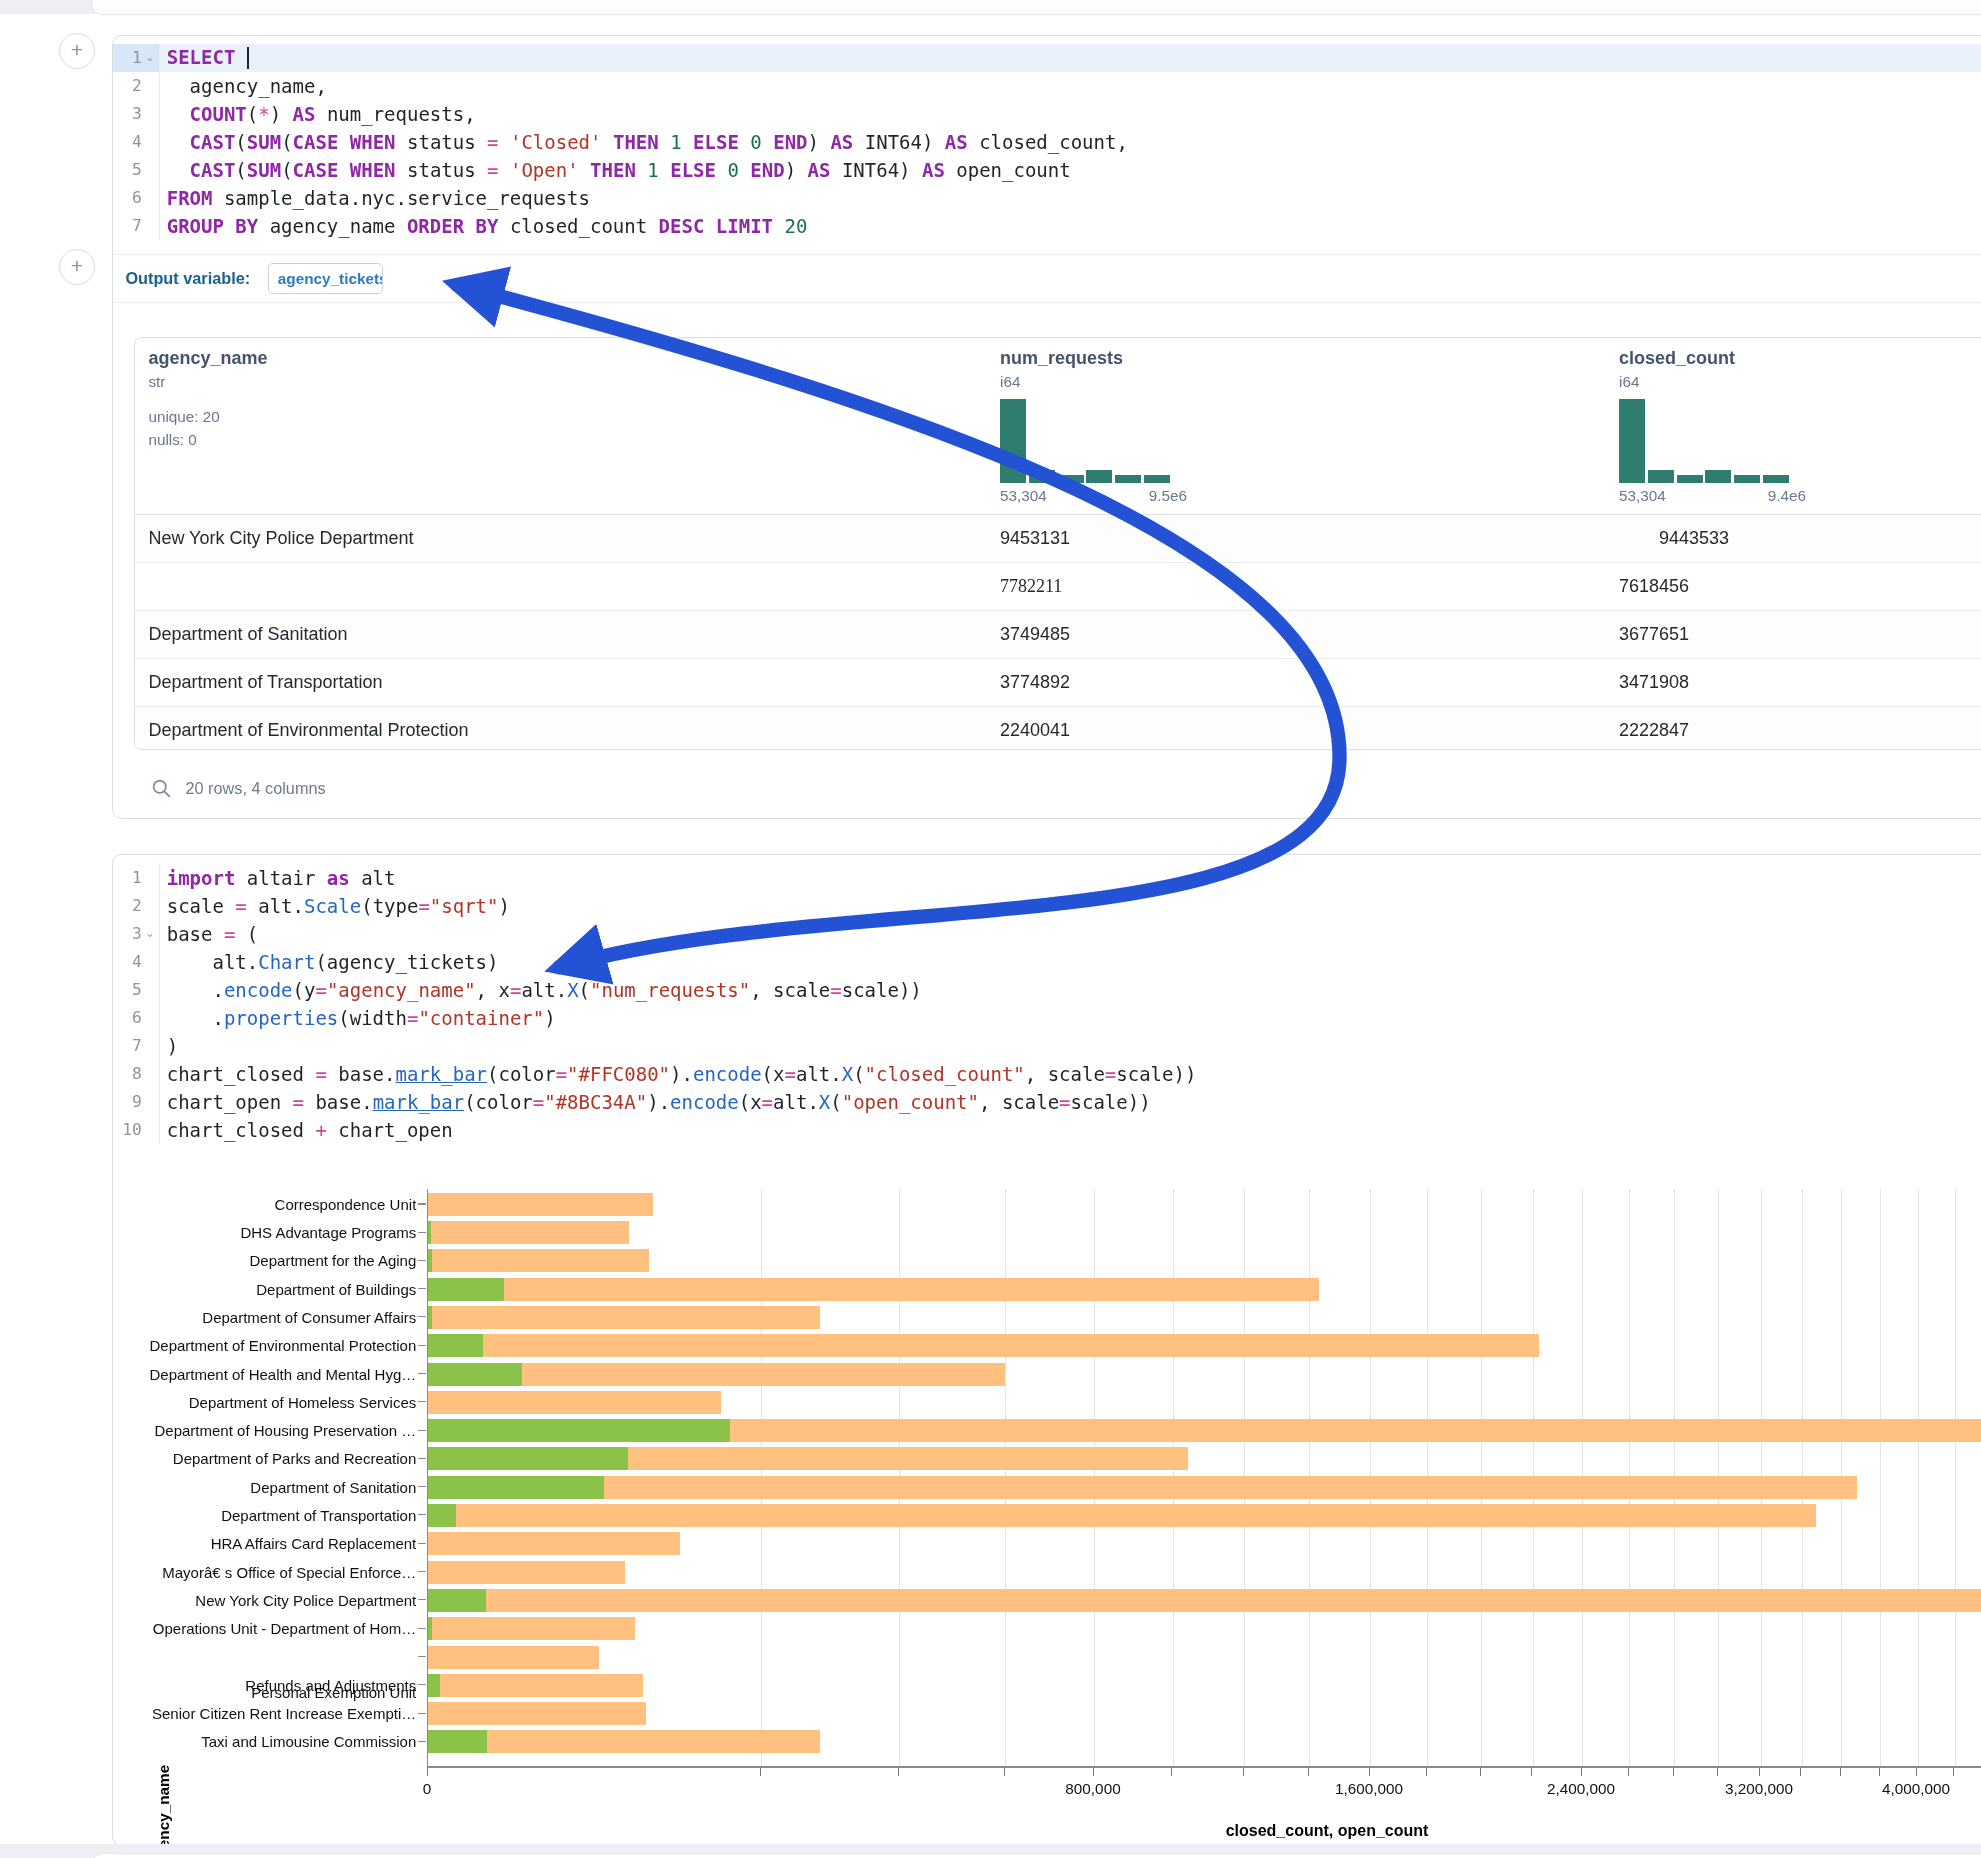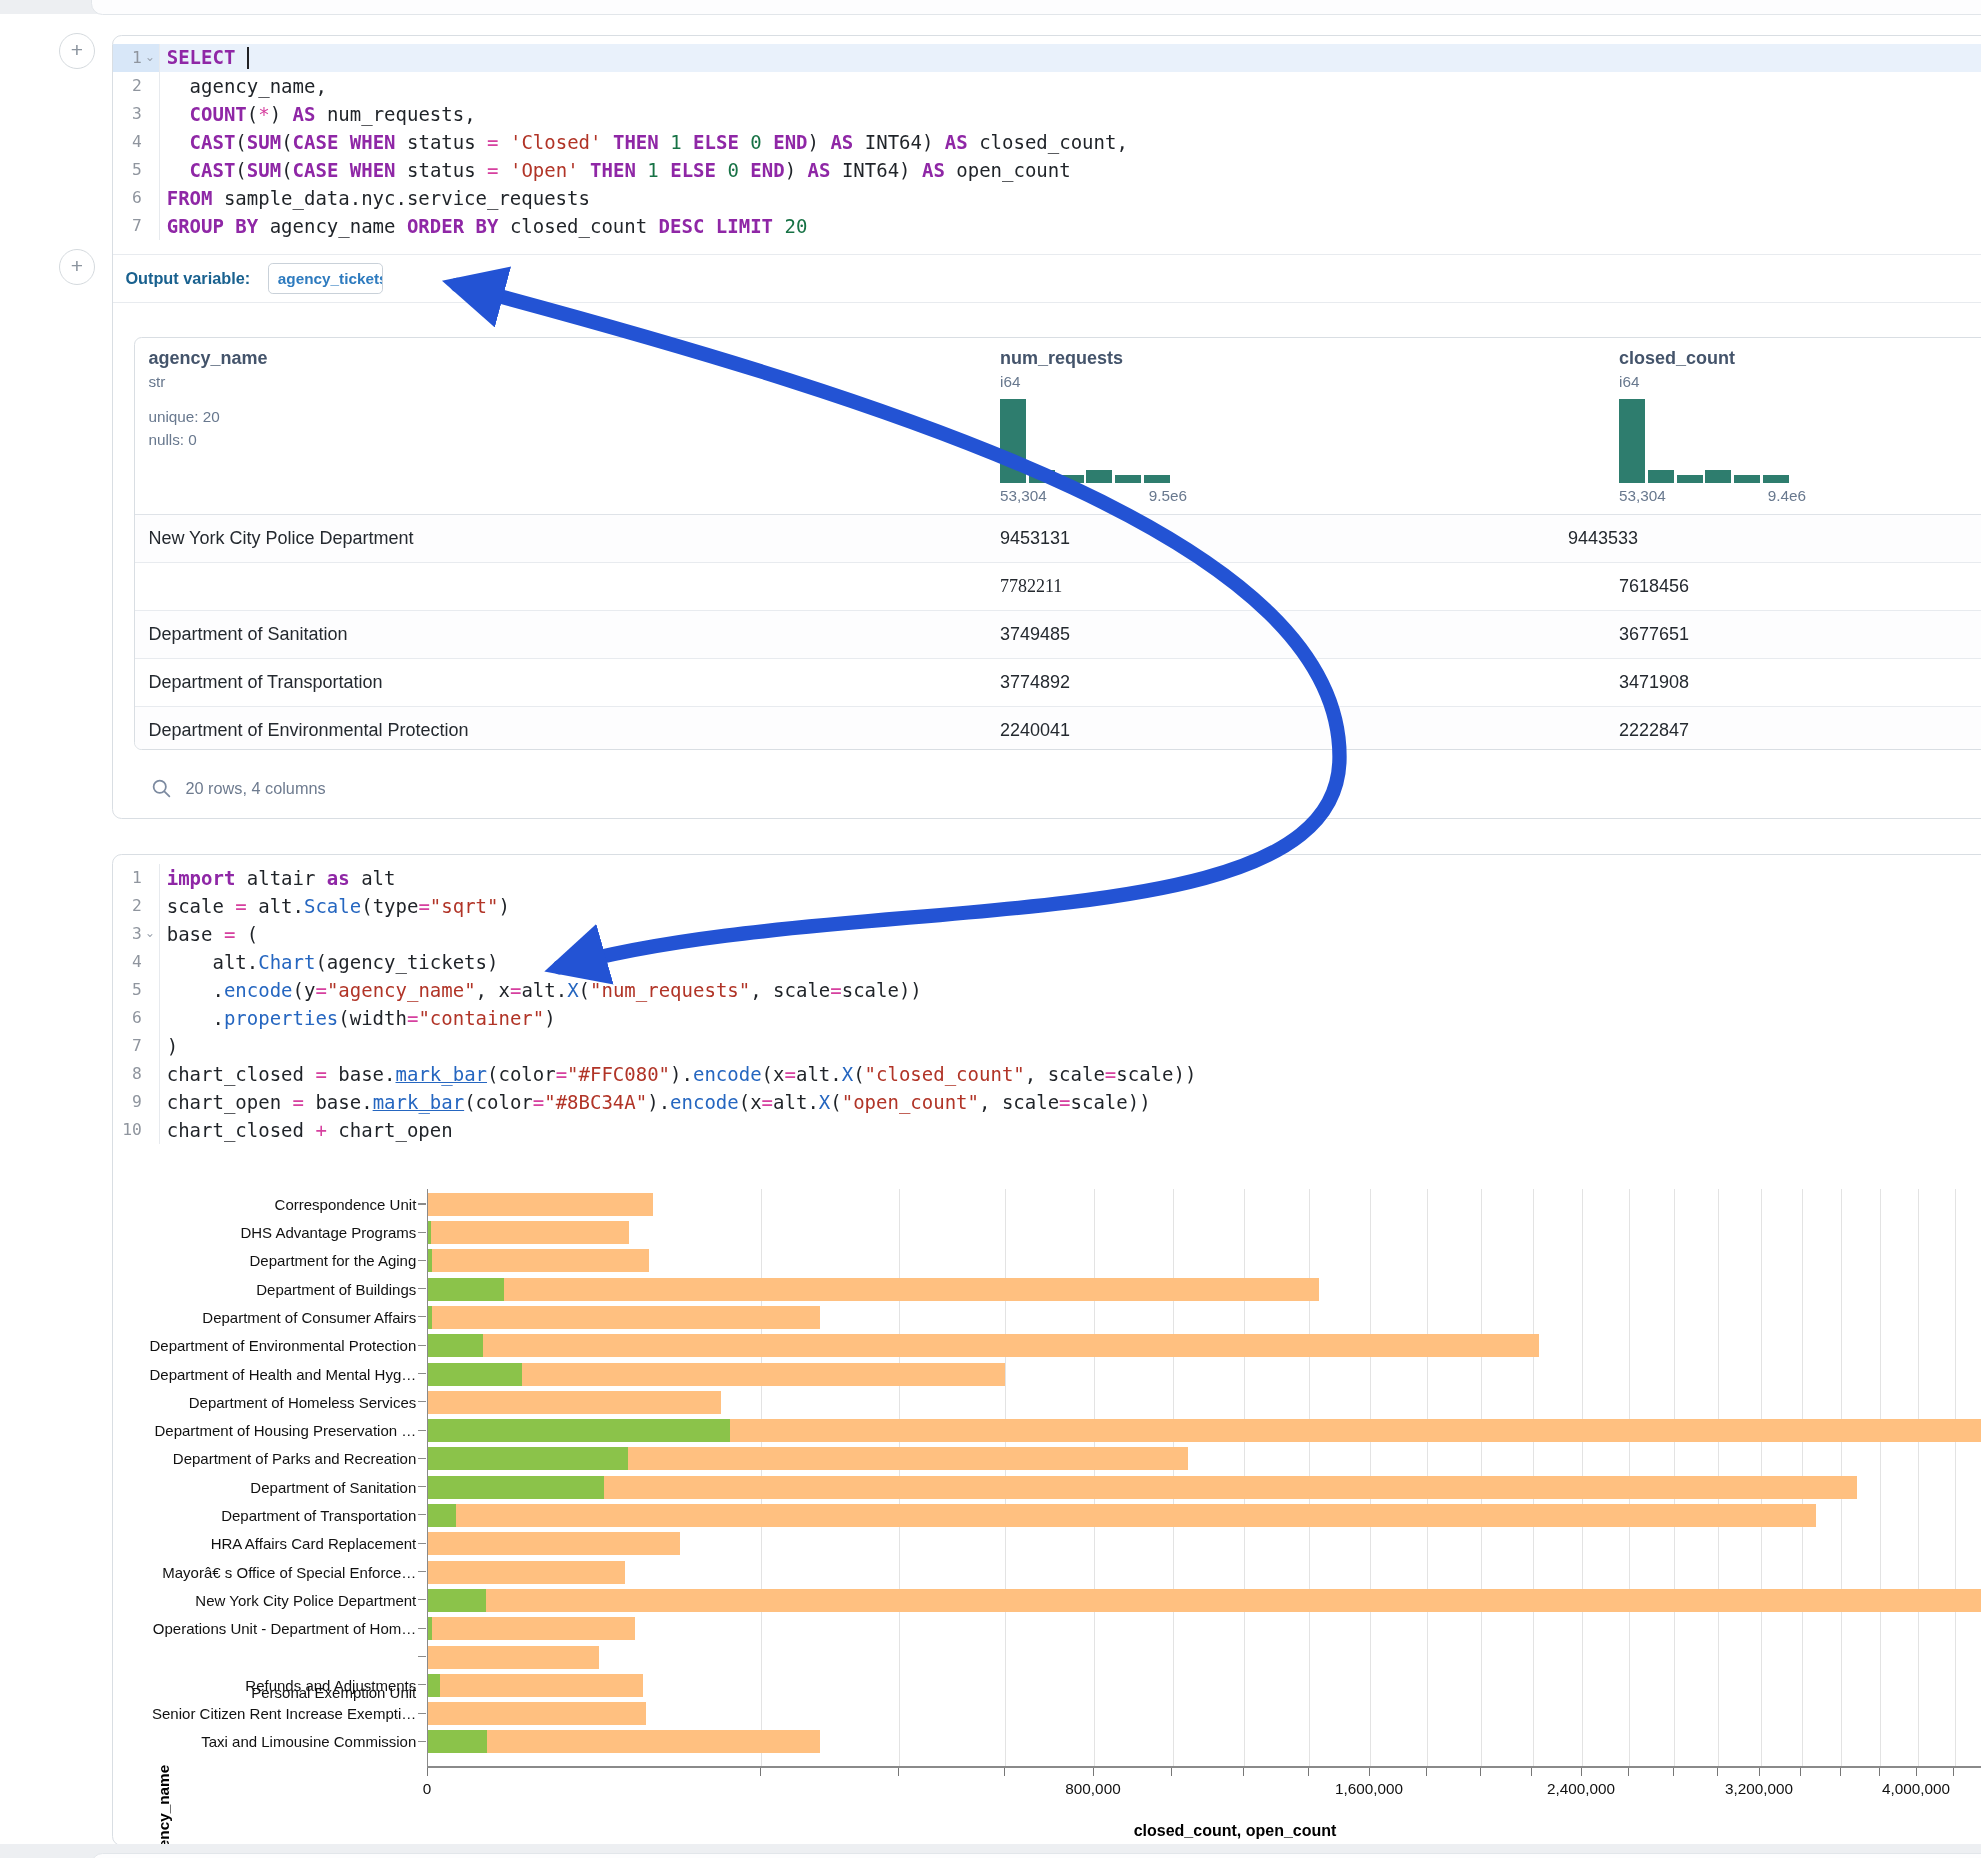--- a/index.html
+++ b/index.html
@@ -175,21 +175,21 @@
           </div>
           <div class="histlbl" style="left: 1484px; top: 149px;">
             <span>53,304</span>
             <span>9.4e6</span>
           </div>
         </div>
       <div id="table-body">
           <div class="trow">
             <div class="tcell" style="left: 13.4px;">New York City Police Department</div>
             <div class="tcell" style="left: 865px;">9453131</div>
-            <div class="tcell" style="left: 1433px;">9443533</div>
+            <div class="tcell" style="left: 1524px;">9443533</div>
           </div>
           <div class="trow">
             <div class="tcell" style="left: 865px; font-family: Liberation Serif, serif;">7782211</div>
             <div class="tcell" style="left: 1484px;">7618456</div>
           </div>
           <div class="trow">
             <div class="tcell" style="left: 13.4px;">Department of Sanitation</div>
             <div class="tcell" style="left: 865px;">3749485</div>
             <div class="tcell" style="left: 1484px;">3677651</div>
           </div>
@@ -459,21 +459,21 @@
           <div class="xtick" style="left: 1803px; top: 581px;"></div>
           <div class="xtick" style="left: 1840px; top: 581px;"></div>
           <div class="xtick" style="left: 314px; top: 581px;"></div>
           <div class="xlbl" style="left: 314px; top: 593px;">0</div>
           <div class="xlbl" style="left: 980px; top: 593px;">800,000</div>
           <div class="xlbl" style="left: 1256px; top: 593px;">1,600,000</div>
           <div class="xlbl" style="left: 1468px; top: 593px;">2,400,000</div>
           <div class="xlbl" style="left: 1646px; top: 593px;">3,200,000</div>
           <div class="xlbl" style="left: 1803px; top: 593px;">4,000,000</div>
         </div>
-      <div class="xtitle" style="left:1122px;top:635px;text-align:center;">closed_count, open_count</div>
+      <div class="xtitle" style="left:1214px;top:635px;text-align:center;">closed_count, open_count</div>
     </div>
   </div>
 
   <div class="band" style="top:1844px;height:14.3px;"></div>
   <div class="panel-edge" style="left:91px;top:1853px;width:1902px;height:19px;border-radius:11.5px 0 0 0;"></div>
 
   <svg class="arrow-overlay" width="1982" height="1858" viewBox="0 0 2073 1944">
     <defs>
       <marker id="ah" viewBox="0 0 10 10" refX="7.5" refY="5" markerWidth="4.4" markerHeight="4.4" orient="auto-start-reverse">
         <path d="M0,0 L10,5 L0,10 z" fill="#2353d4"></path>

